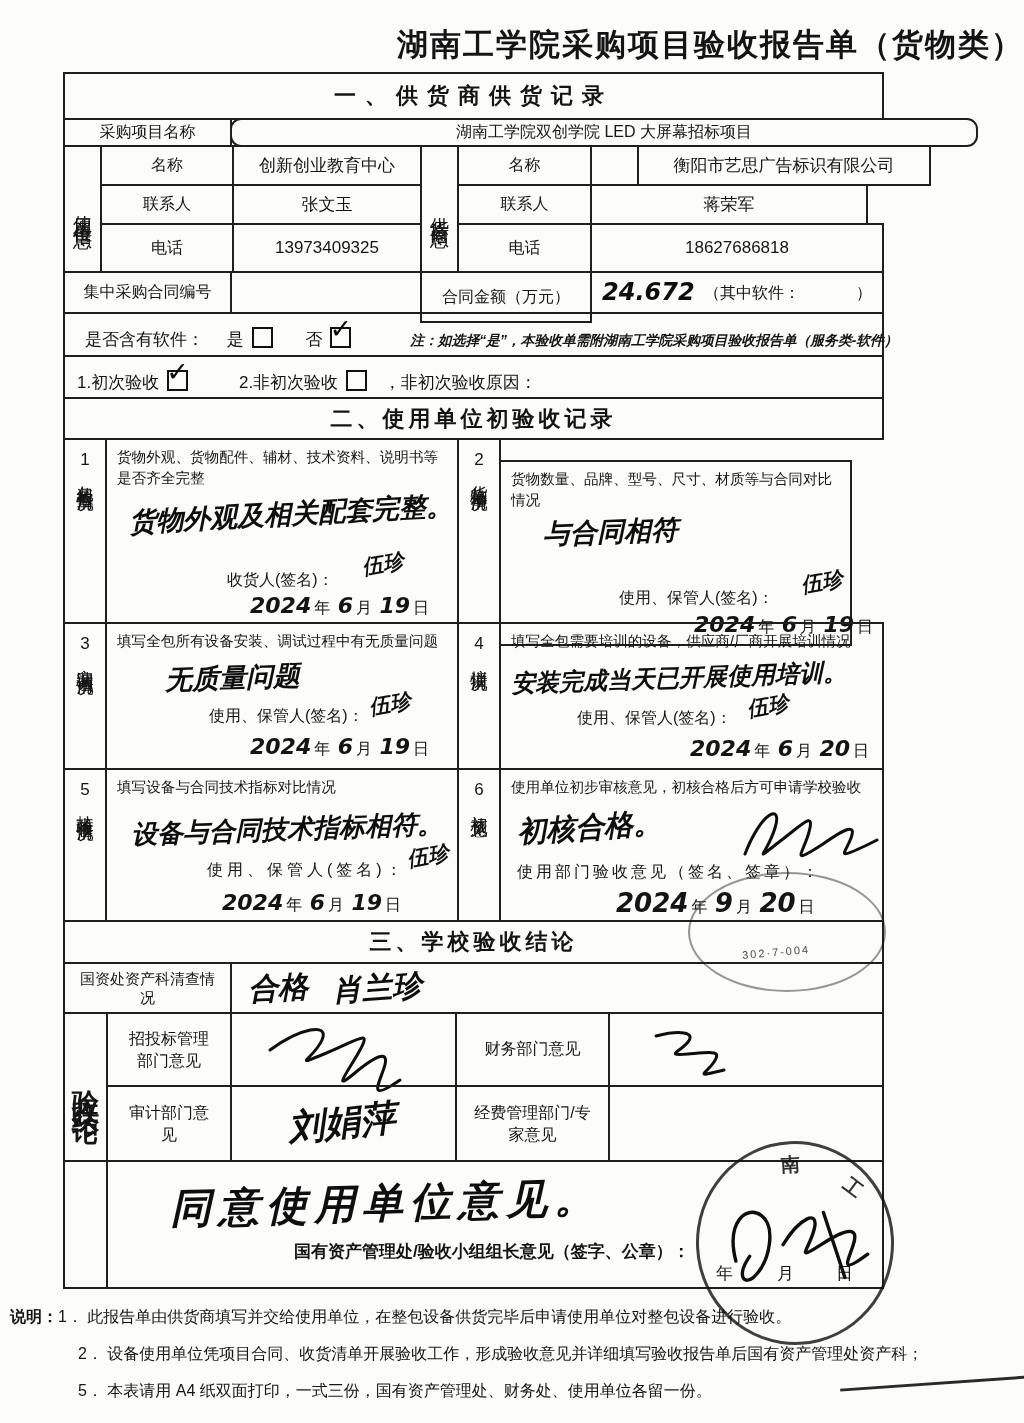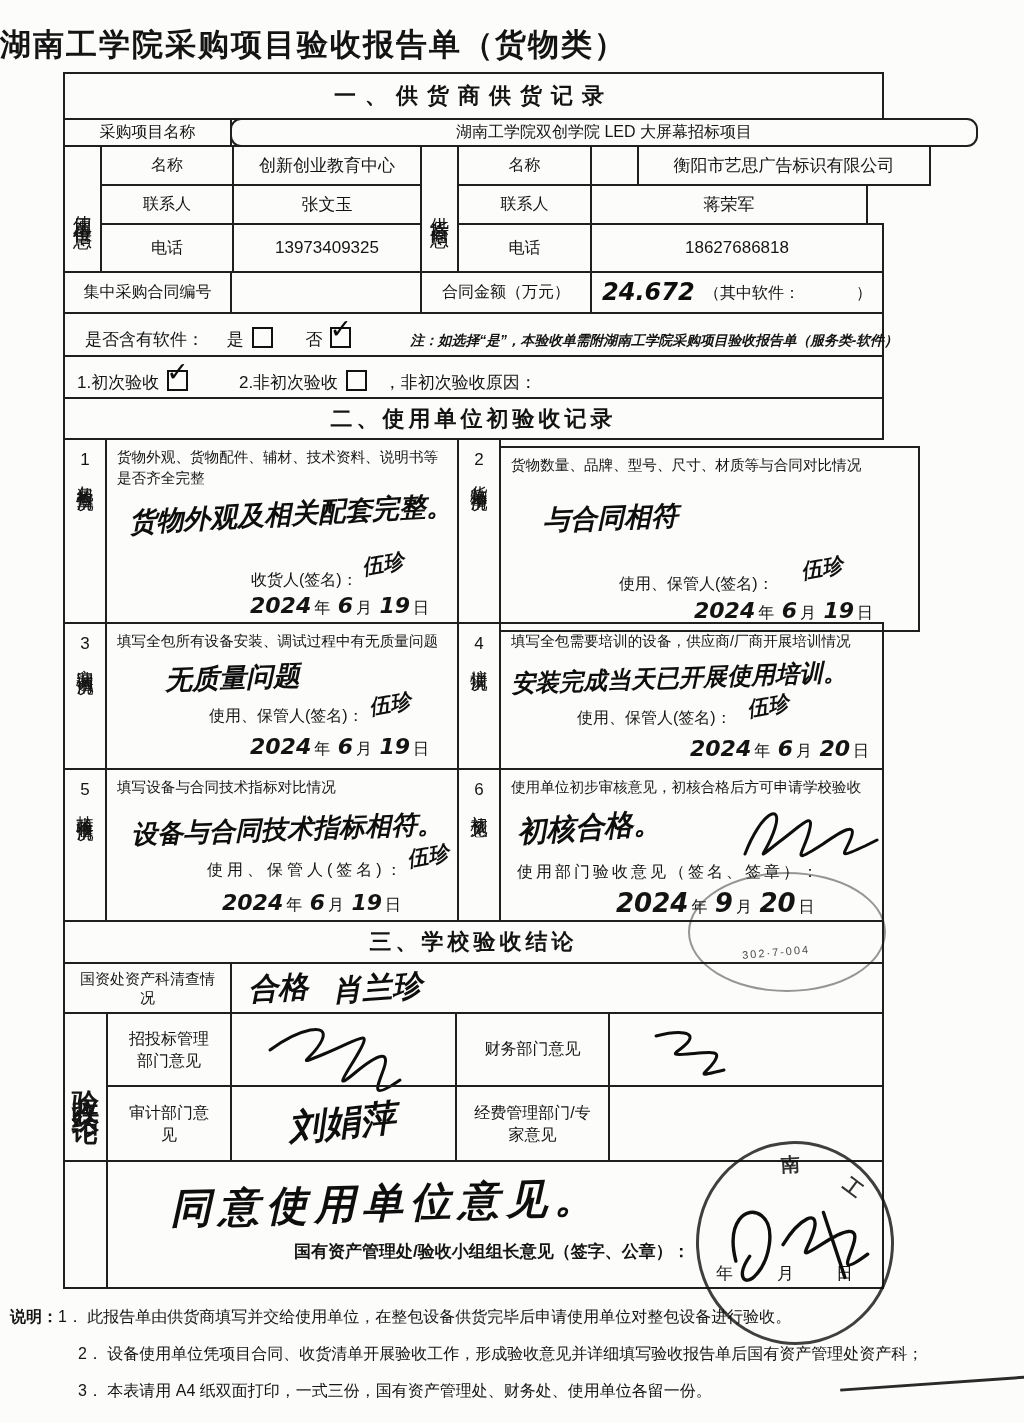--- a/index.html
+++ b/index.html
@@ -5,21 +5,21 @@
   html,body{margin:0;padding:0;background:#e8e8e6;}
   .sheet{
     position:relative;width:1024px;height:1423px;margin:0 auto;
     background:#fcfcfa;color:#141414;
     font-family:"Liberation Sans","DejaVu Sans",sans-serif;
     overflow:hidden;
   }
   .abs{position:absolute;box-sizing:border-box;}
   .cell{position:absolute;box-sizing:border-box;border:2px solid #1f1f1f;background:transparent;}
   .center{display:flex;align-items:center;justify-content:center;text-align:center;}
-  .page-title{left:0;top:24px;width:1024px;text-align:left;font-size:31px;font-weight:700;letter-spacing:2px;}
+  .page-title{left:0;top:24px;width:1024px;text-align:right;font-size:31px;font-weight:700;letter-spacing:2px;}
   .sec-head{font-size:22px;font-weight:700;letter-spacing:9px;}
   .lbl{font-size:16px;}
   .lbl-s{font-size:15px;}
   .val{font-size:17px;}
   .vtext{writing-mode:vertical-rl;text-orientation:upright;}
   .vgroup{font-size:19px;font-weight:500;letter-spacing:3px;}
   .vnum{font-size:17px;margin-bottom:2px;}
   .vcat{font-size:17px;letter-spacing:2px;}
   .vcol{display:flex;flex-direction:column;align-items:center;padding-top:10px;}
   .prompt{position:absolute;left:10px;right:8px;top:7px;font-size:14.6px;line-height:1.45;text-align:left;}
@@ -69,21 +69,21 @@
     <span class="vtext vgroup">供货商信息</span>
   </div>
   <div class="cell center lbl" style="left:457px;top:145px;width:135px;height:41px;">名称</div>
   <div class="cell center val" style="left:590px;top:145px;width:294px;height:41px;margin-left:47px;">衡阳市艺思广告标识有限公司</div>
   <div class="cell center lbl" style="left:457px;top:184px;width:135px;height:41px;">联系人</div>
   <div class="cell center val" style="left:590px;top:184px;width:278px;height:41px;">蒋荣军</div>
   <div class="cell center lbl" style="left:457px;top:223px;width:135px;height:50px;">电话</div>
   <div class="cell center val" style="left:590px;top:223px;width:294px;height:50px;">18627686818</div>
 
   <div class="cell center lbl" style="left:63px;top:271px;width:169px;height:43px;">集中采购合同编号</div>
-  <div class="cell center lbl" style="left:420px;top:271px;width:172px;height:43px;">合同金额（万元）</div>
+  <div class="cell center lbl" style="left:420px;top:271px;width:172px;height:52px;">合同金额（万元）</div>
   <div class="cell" style="left:590px;top:271px;width:294px;height:43px;">
     <span class="hw" style="position:absolute;left:10px;top:5px;font-size:24px;">24.672</span>
     <span class="lbl" style="position:absolute;left:112px;top:10px;">（其中软件：</span>
     <span class="lbl" style="position:absolute;right:10px;top:10px;">）</span>
   </div>
 
   <div class="cell" style="left:63px;top:312px;width:821px;height:45px;">
     <div style="position:absolute;left:20px;top:10px;font-size:17px;white-space:nowrap;">
       <span>是否含有软件：</span>
       <span style="margin-left:18px;">是</span><span class="cb"><span class="tick"></span></span>
@@ -102,34 +102,34 @@
 
   <div class="cell center sec-head" style="left:63px;top:397px;width:821px;height:43px;letter-spacing:4px;">二、使用单位初验收记录</div>
 
   <div class="cell vcol" style="left:63px;top:438px;width:44px;height:186px;">
     <span class="vnum">1</span>
     <span class="vtext vcat">包装检查情况</span>
   </div>
   <div class="content" style="left:105px;top:438px;width:354px;height:186px;">
     <div class="prompt">货物外观、货物配件、辅材、技术资料、说明书等是否齐全完整</div>
     <div class="hw hw-line" style="left:22px;top:56px;font-size:27px;transform:rotate(-3deg);">货物外观及相关配套完整。</div>
-    <div class="sign-label" style="left:144px;top:130px;text-align:center;">收货人(签名)：</div>
+    <div class="sign-label" style="left:120px;top:130px;text-align:center;">收货人(签名)：</div>
     <div class="sig hw" style="left:255px;top:110px;font-size:21px;transform:rotate(-10deg);">伍珍</div>
     <div class="date-line" style="left:140px;top:153px;">
       <span class="n">2024</span><span>年</span>
       <span class="n">6</span><span>月</span>
       <span class="n">19</span><span>日</span>
     </div>
   </div>
 
   <div class="cell vcol" style="left:457px;top:438px;width:44px;height:186px;">
     <span class="vnum">2</span>
     <span class="vtext vcat">货物基本情况</span>
   </div>
-  <div class="content" style="left:499px;top:446px;width:421px;height:186px;">
+  <div class="content" style="left:499px;top:460px;width:353px;height:186px;">
     <div class="prompt">货物数量、品牌、型号、尺寸、材质等与合同对比情况</div>
     <div class="hw hw-line" style="left:42px;top:52px;font-size:27px;transform:rotate(-2deg);">与合同相符</div>
     <div class="sign-label" style="left:118px;top:126px;">使用、保管人(签名)：</div>
     <div class="sig hw" style="left:300px;top:106px;font-size:21px;transform:rotate(-10deg);">伍珍</div>
     <div class="date-line" style="left:190px;top:150px;">
       <span class="n">2024</span><span>年</span>
       <span class="n">6</span><span>月</span>
       <span class="n">19</span><span>日</span>
     </div>
   </div>
@@ -249,18 +249,18 @@
     <span class="stamp-char" style="left:86px;top:8px;">南</span>
     <span class="stamp-char" style="right:26px;top:34px;transform:rotate(40deg);">工</span>
     <svg class="scrib" style="left:6px;top:44px;" width="185" height="110" viewBox="0 0 185 110">
       <path d="M30,70 C22,30 44,14 58,26 C72,38 64,72 48,86 C36,96 30,84 44,66 M78,56 C96,30 116,22 110,42 C104,62 88,74 116,58 C140,44 156,40 148,60 C142,76 132,90 162,70 M120,26 L138,92" fill="none" stroke="#0e0e0e" stroke-width="3.4" stroke-linecap="round"></path>
     </svg>
   </div>
 
   <div class="notes">
     <div><span style="font-weight:700;">说明：</span><span>1． 此报告单由供货商填写并交给使用单位，在整包设备供货完毕后申请使用单位对整包设备进行验收。</span></div>
     <div class="ind">2． 设备使用单位凭项目合同、收货清单开展验收工作，形成验收意见并详细填写验收报告单后国有资产管理处资产科；</div>
-    <div class="ind">3． 本表请用 A4 纸双面打印，一式三份，国有资产管理处、财务处、使用单位各留一份。</div>
+    <div class="ind">5． 本表请用 A4 纸双面打印，一式三份，国有资产管理处、财务处、使用单位各留一份。</div>
   </div>
 
   <div class="scan-line"></div>
 
 </div>
 
 </body></html>

